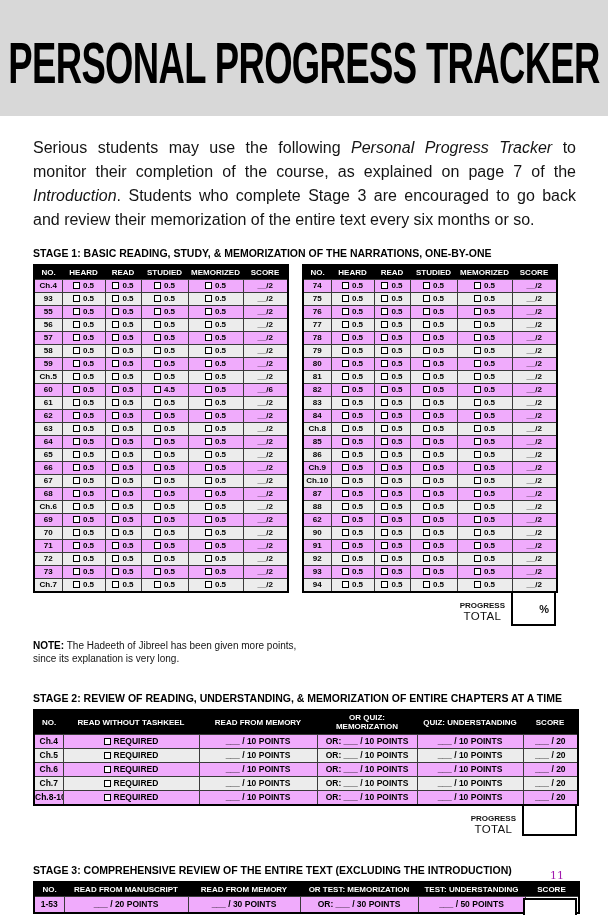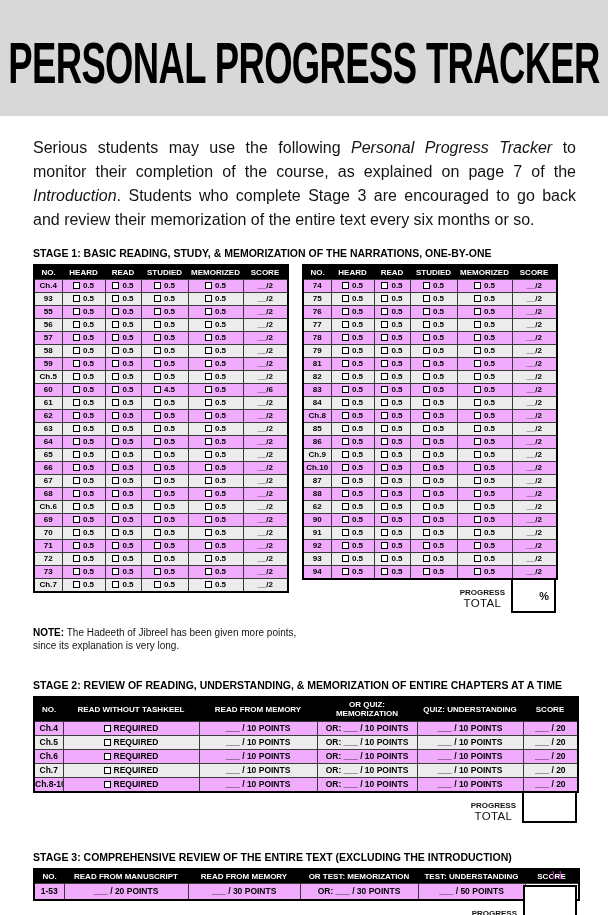--- a/index.html
+++ b/index.html
@@ -373,20 +373,28 @@
             <tr>
               <td>78</td>
               <td><span class="cb"></span><span>0.5</span></td>
               <td><span class="cb"></span><span>0.5</span></td>
               <td><span class="cb"></span><span>0.5</span></td>
               <td><span class="cb"></span><span>0.5</span></td>
               <td>__/2</td>
             </tr>
             <tr>
               <td>79</td>
+              <td><span class="cb"></span><span>0.5</span></td>
+              <td><span class="cb"></span><span>0.5</span></td>
+              <td><span class="cb"></span><span>0.5</span></td>
+              <td><span class="cb"></span><span>0.5</span></td>
+              <td>__/2</td>
+            </tr>
+            <tr>
+              <td>80</td>
               <td><span class="cb"></span><span>0.5</span></td>
               <td><span class="cb"></span><span>0.5</span></td>
               <td><span class="cb"></span><span>0.5</span></td>
               <td><span class="cb"></span><span>0.5</span></td>
               <td>__/2</td>
             </tr>
             <tr>
               <td>81</td>
               <td><span class="cb"></span><span>0.5</span></td>
               <td><span class="cb"></span><span>0.5</span></td>

